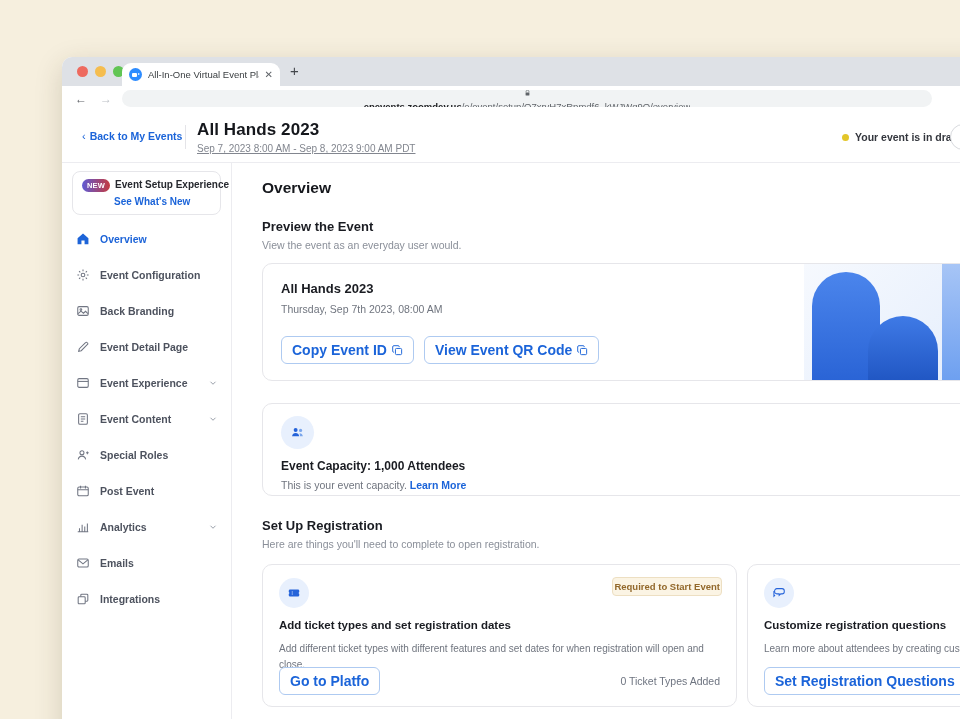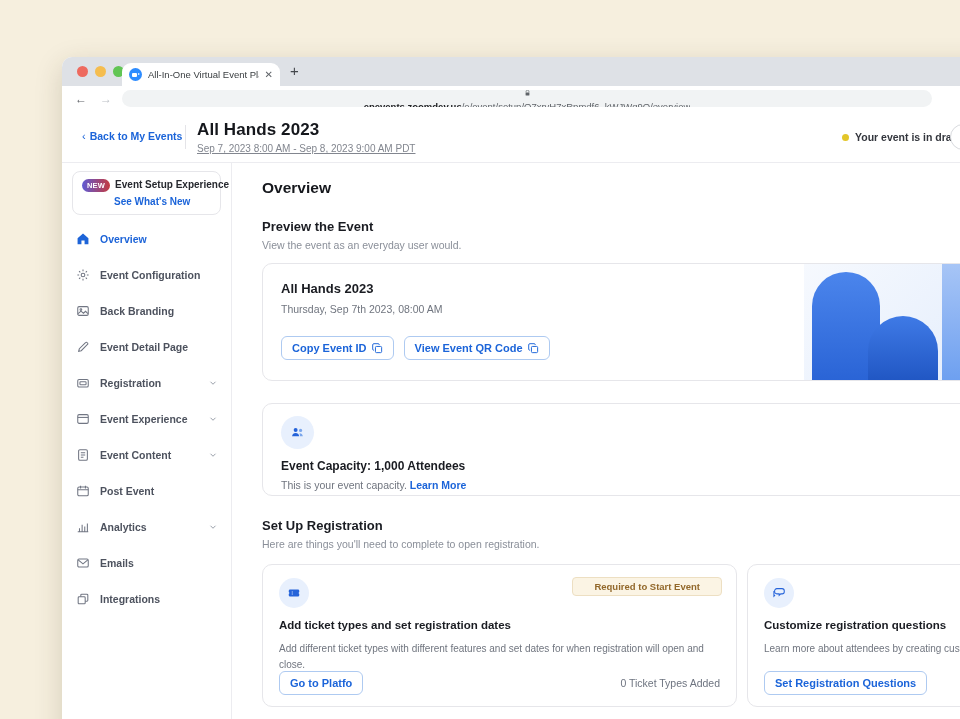--- a/index.html
+++ b/index.html
@@ -101,21 +101,21 @@
   .section-sub { font-size:10.5px; color:#8a8f99; margin-top:5px; }
   .card {
     border:1px solid #e6e6ea; border-radius:10px; background:#fff; position:relative;
   }
   .preview-card { width:760px; height:118px; margin-top:12px; padding:17px 18px; overflow:hidden; }
   .pc-name { font-size:13px; font-weight:800; color:#1a1c22; }
   .pc-time { font-size:10.5px; color:#70757f; margin-top:7px; }
   .pc-buttons { display:flex; gap:10px; margin-top:21px; }
   .btn-outline {
     display:inline-flex; align-items:center; gap:5px; border:1px solid #aecaf1; border-radius:6px;
-    background:#fff; color:#1b64d9; font-size:11px; font-weight:700; padding:5px 10px; cursor:pointer;
+    background:#fff; color:#1b64d9; font-size:14px; font-weight:700; padding:5px 10px; cursor:pointer;
     font-family:inherit;
   }
   .artwork {
     position:absolute; right:0; top:0; bottom:0; width:217px; overflow:hidden;
     background:linear-gradient(135deg,#f6f9fe 0%,#e2ecfc 100%);
   }
   .arch { position:absolute; bottom:0; background:linear-gradient(180deg,#4b85ec,#2a64d6); }
   .arch.big { left:8px; width:68px; top:8px; border-radius:34px 34px 0 0; }
   .arch.small { left:64px; width:70px; top:52px; border-radius:35px 35px 0 0; background:linear-gradient(180deg,#3f7ae6,#2157c4);}
   .art-strip { position:absolute; left:138px; top:0; bottom:0; width:30px; background:linear-gradient(180deg,#a7c5f6,#6ea0f0); }
@@ -126,21 +126,21 @@
   }
   .cap-title { font-size:12px; font-weight:800; color:#1a1c22; margin-top:10px; }
   .cap-sub { font-size:10.5px; color:#70757f; margin-top:6px; }
   .link-blue { color:#1b64d9; font-weight:600; cursor:pointer; }
   .reg-row { display:flex; gap:10px; margin-top:14px; }
   .reg-card { flex:none; height:143px; padding:13px 16px; }
   .reg-card.first { width:475px; }
   .reg-card.second { width:275px; }
   .req-badge {
     position:absolute; top:12px; right:14px; background:#fbf4e4; border:1px solid #eddfc2;
-    border-radius:4px; padding:3px 21px; font-size:9.5px; font-weight:600; color:#92682b;
+    border-radius:4px; padding:3px 1px; font-size:9.5px; font-weight:600; color:#92682b;
   }
   .reg-icon-circle { width:30px; height:30px; border-radius:50%; background:#e8f0fd; display:flex; align-items:center; justify-content:center;}
   .reg-title { font-size:11.5px; font-weight:800; color:#1a1c22; margin-top:11px; }
   .reg-desc { font-size:10px; color:#70757f; margin-top:10px; line-height:1.55; max-width:445px;}
   .reg-bottom { position:absolute; left:16px; right:16px; bottom:11px; display:flex; justify-content:space-between; align-items:center; }
   .reg-meta { font-size:10.5px; color:#6e7480; }
 </style>
 </head>
 <body>
 
@@ -222,30 +222,20 @@
         <span>Back Branding</span>
       </div>
 
       <div class="nav-item">
         <svg width="14" height="14" viewBox="0 0 16 16" fill="none" stroke="#717683" stroke-width="1.2">
             <path d="M3 13l.8-3L10.9 2.9a1.3 1.3 0 0 1 1.9 0l.3.3a1.3 1.3 0 0 1 0 1.9L6 12.2 3 13z"></path>
           </svg>
         <span>Event Detail Page</span>
       </div>
 
-      <div class="nav-item">
-        <svg width="14" height="14" viewBox="0 0 16 16" fill="none" stroke="#717683" stroke-width="1.2">
-            <rect x="2" y="4" width="12" height="8.5" rx="1.5"></rect>
-            <rect x="4.5" y="6.5" width="7" height="3.5" rx="0.8"></rect>
-          </svg>
-        <span>Registration</span>
-        <svg class="nav-chevron" width="10" height="10" viewBox="0 0 16 16" fill="none" stroke="#9aa0aa" stroke-width="1.6">
-            <path d="M4 6l4 4 4-4"></path>
-          </svg>
-      </div>
 
       <div class="nav-item">
         <svg width="14" height="14" viewBox="0 0 16 16" fill="none" stroke="#717683" stroke-width="1.2">
             <rect x="2" y="3" width="12" height="10" rx="1.5"></rect>
             <path d="M2 6.2h12"></path>
           </svg>
         <span>Event Experience</span>
         <svg class="nav-chevron" width="10" height="10" viewBox="0 0 16 16" fill="none" stroke="#9aa0aa" stroke-width="1.6">
             <path d="M4 6l4 4 4-4"></path>
           </svg>
@@ -255,20 +245,27 @@
         <svg width="14" height="14" viewBox="0 0 16 16" fill="none" stroke="#717683" stroke-width="1.2">
             <rect x="3" y="2" width="10" height="12" rx="1.5"></rect>
             <path d="M5.5 5.5h5M5.5 8h5M5.5 10.5h3"></path>
           </svg>
         <span>Event Content</span>
         <svg class="nav-chevron" width="10" height="10" viewBox="0 0 16 16" fill="none" stroke="#9aa0aa" stroke-width="1.6">
             <path d="M4 6l4 4 4-4"></path>
           </svg>
       </div>
 
+      <div class="nav-item">
+        <svg width="14" height="14" viewBox="0 0 16 16" fill="none" stroke="#717683" stroke-width="1.2">
+            <circle cx="6.8" cy="5.4" r="2.3"></circle>
+            <path d="M2.6 13c.5-2.5 2-3.7 4.2-3.7s3.7 1.2 4.2 3.7M11.5 5.5h3M13 4v3"></path>
+          </svg>
+        <span>Special Roles</span>
+      </div>
 
       <div class="nav-item">
         <svg width="14" height="14" viewBox="0 0 16 16" fill="none" stroke="#717683" stroke-width="1.2">
             <rect x="2" y="3.5" width="12" height="10" rx="1.5"></rect>
             <path d="M2 6.5h12M5.2 2v3M10.8 2v3"></path>
           </svg>
         <span>Post Event</span>
       </div>
 
       <div class="nav-item">

